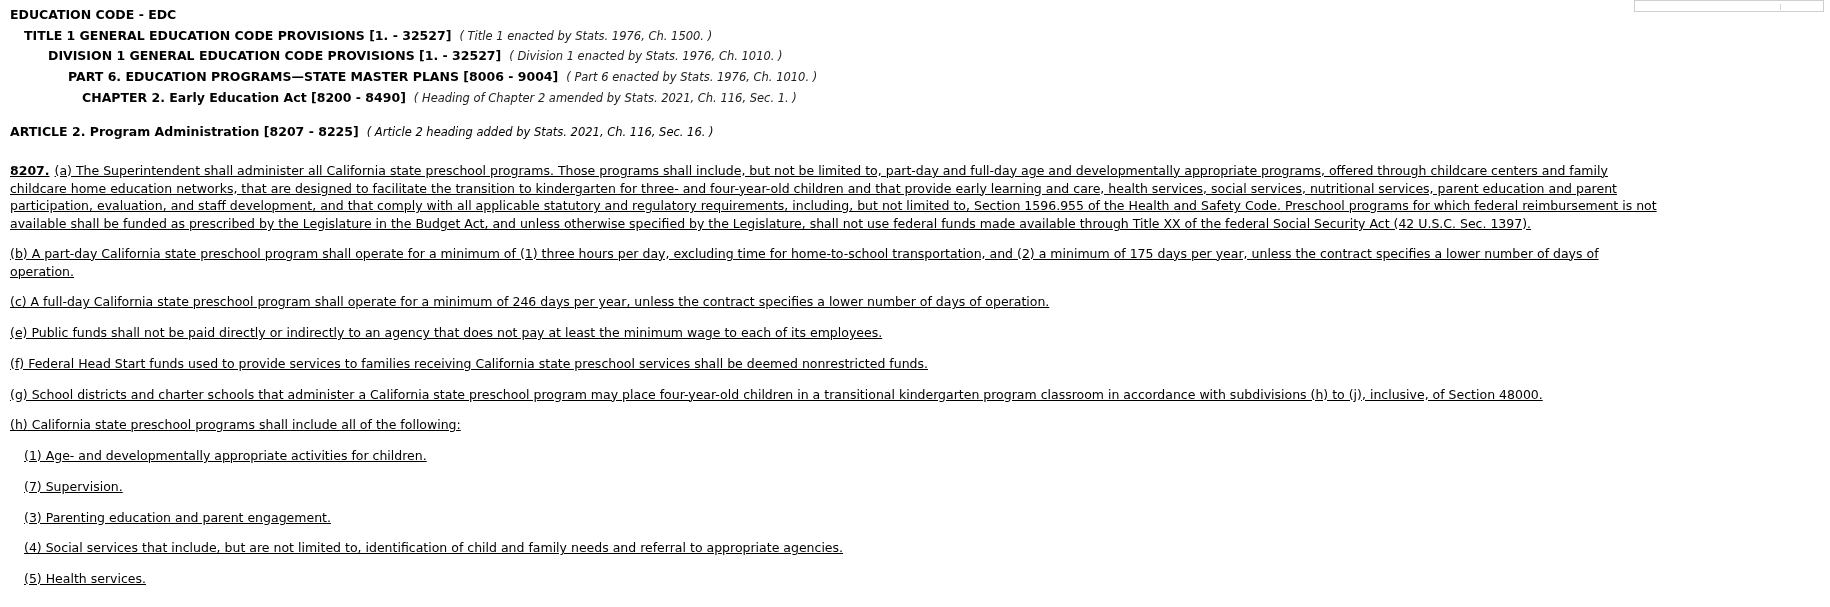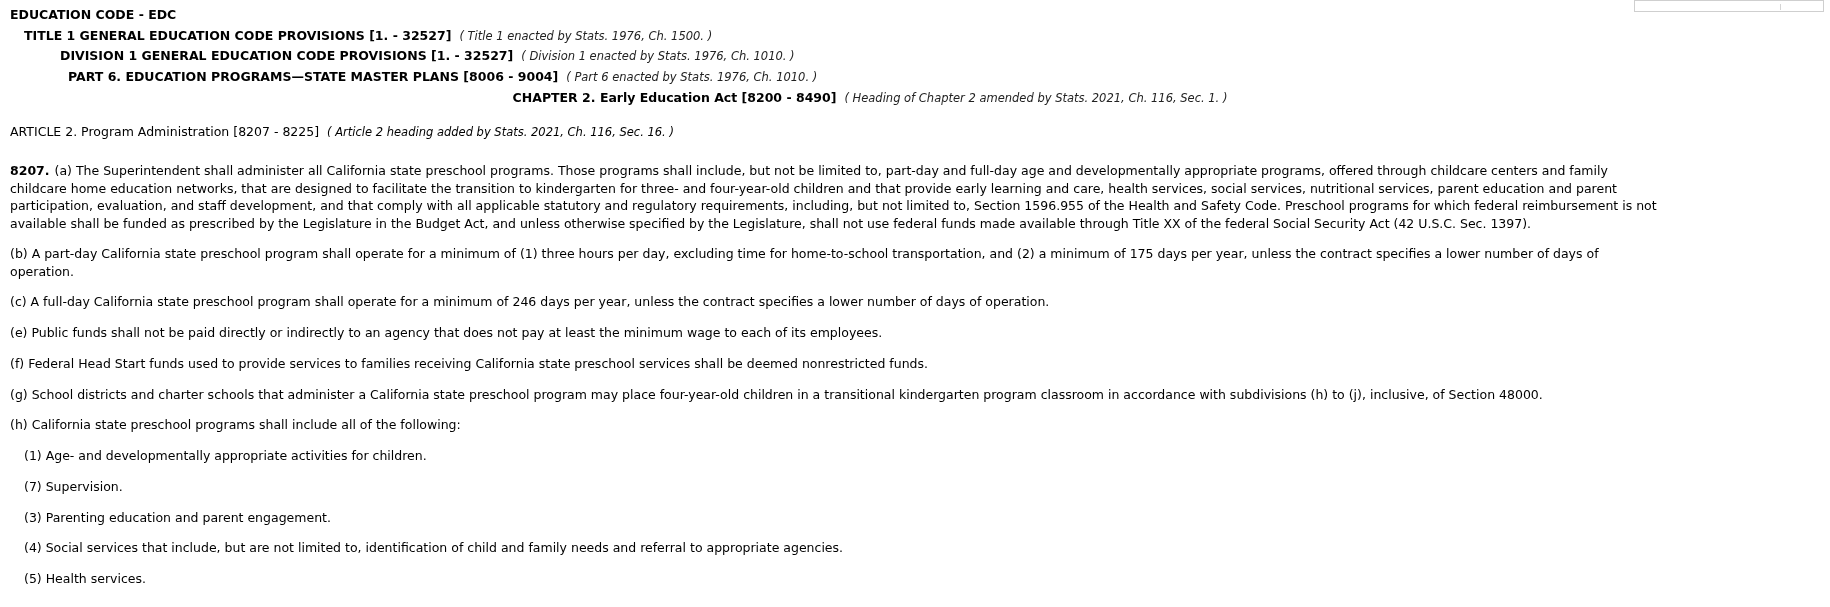--- a/index.html
+++ b/index.html
@@ -54,39 +54,39 @@
   }
   .hier-line .note {
     font-style: italic;
     font-weight: normal;
     font-size: 11.5px;
     color: #222222;
     margin-left: 4px;
   }
   .lvl0 { margin-left: 0px; font-weight: bold; }
   .lvl1 { margin-left: 14px; }
-  .lvl2 { margin-left: 50px; }
+  .lvl2 { margin-left: 38px; }
   .lvl3 { margin-left: 58px; }
-  .lvl4 { margin-left: 72px; text-align: center; }
+  .lvl4 { margin-left: 72px; }
 
   .article-line {
     margin-top: 16px;
     margin-bottom: 16px;
     white-space: nowrap;
     font-size: 12.5px;
   }
-  .article-line .lbl { font-weight: normal; }
+  .article-line .lbl { font-weight: bold; }
   .article-line .note {
     font-style: italic;
     font-weight: normal;
     font-size: 11.5px;
     margin-left: 4px;
   }
 
-  .section-body { margin-top: 21px; }
+  .section-body { margin-top: 21px; text-decoration: underline; }
 
   p.para {
     margin: 0 0 13px 0;
     text-align: left;
     font-size: 12.5px;
     line-height: 1.42;
   }
   p.lead {
     margin-bottom: 12px;
   }

